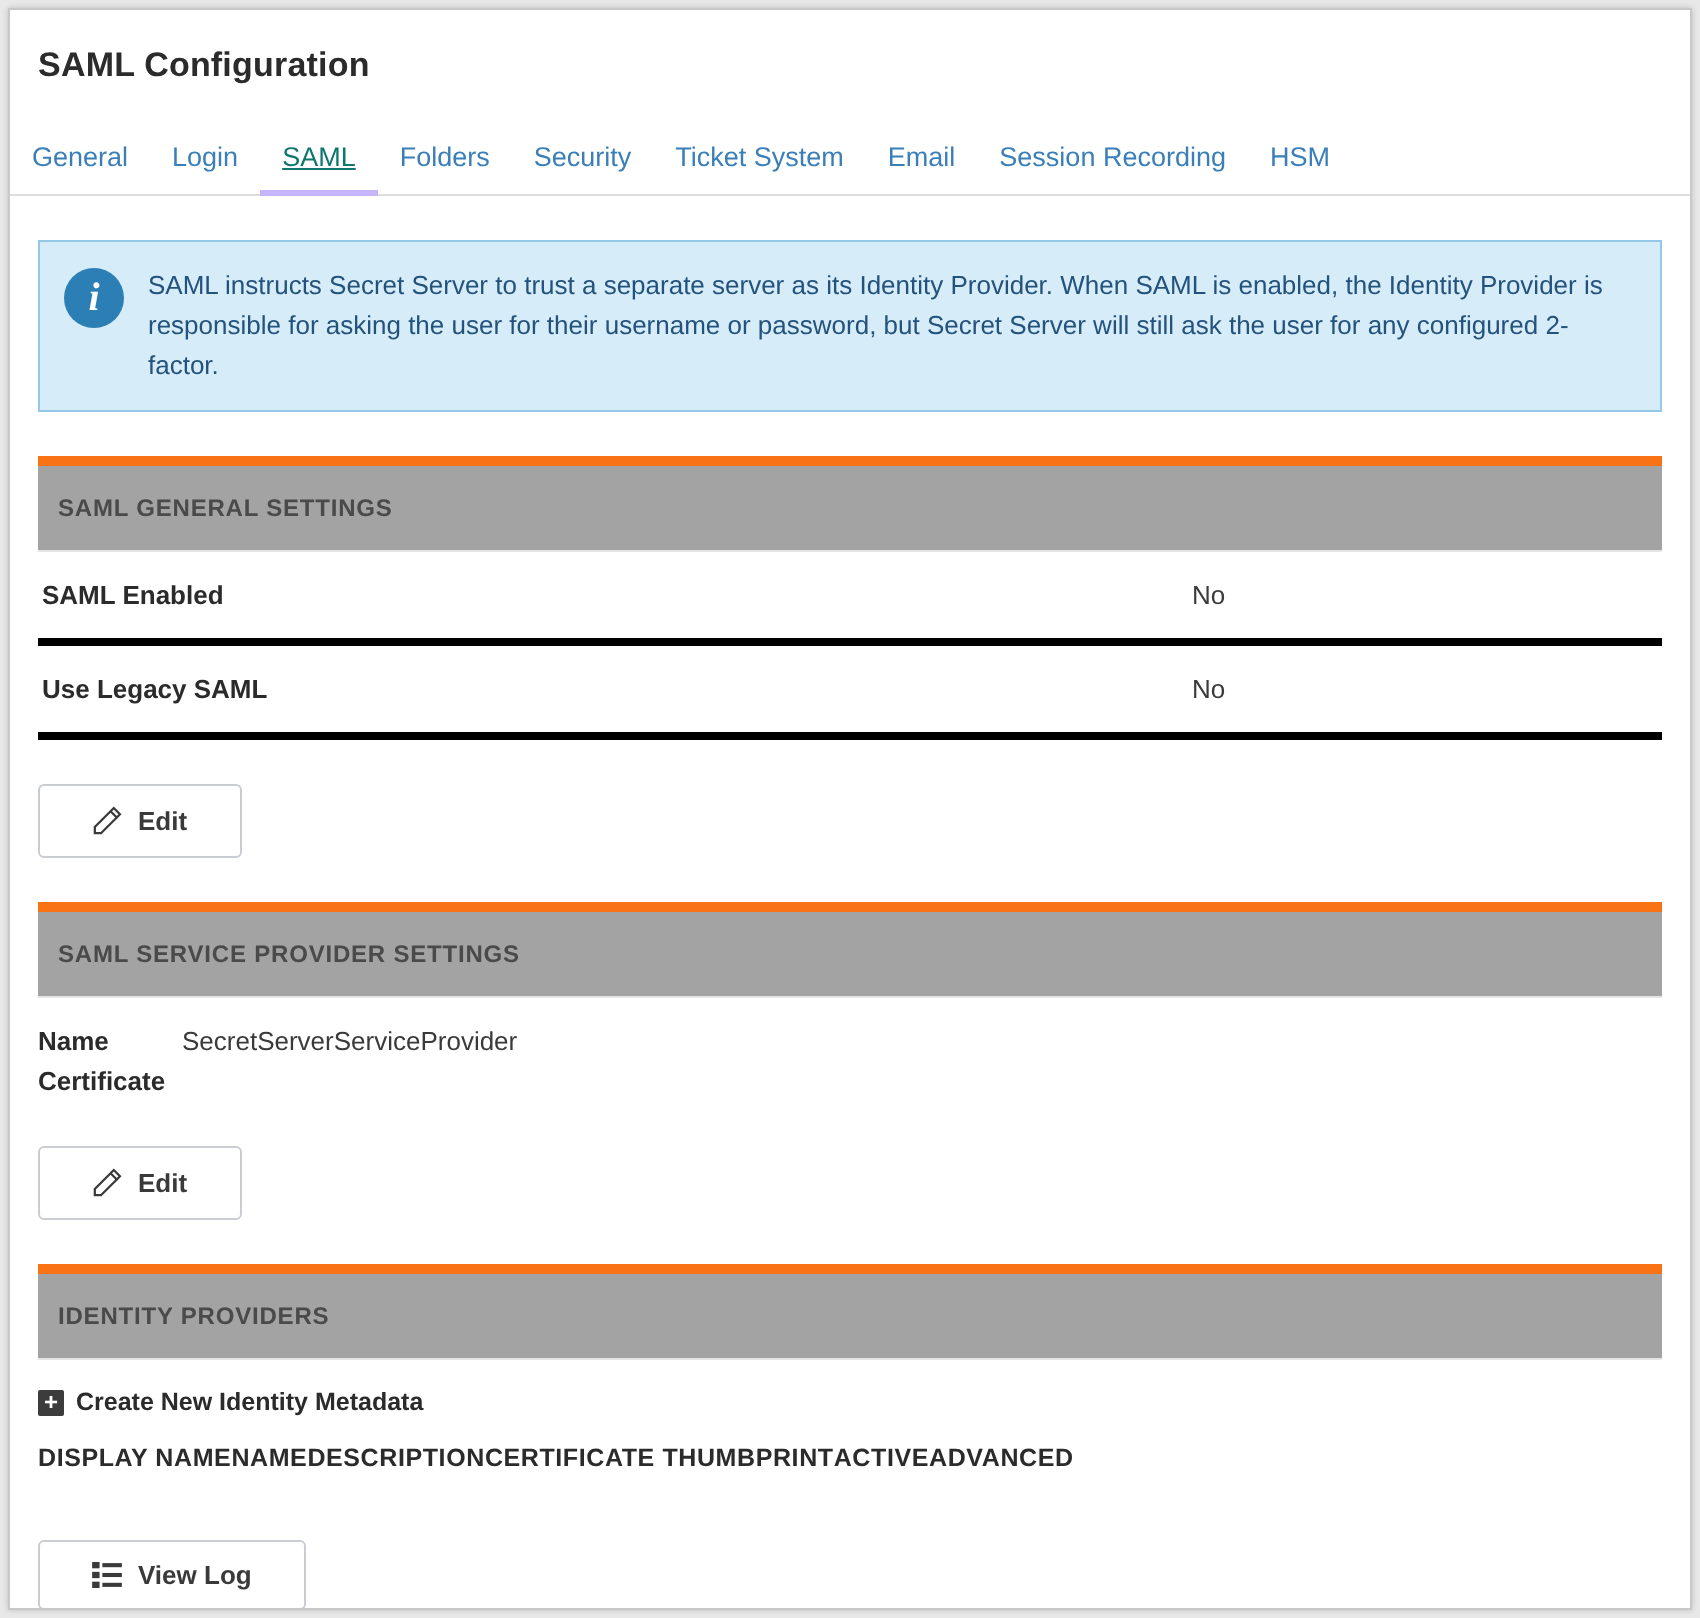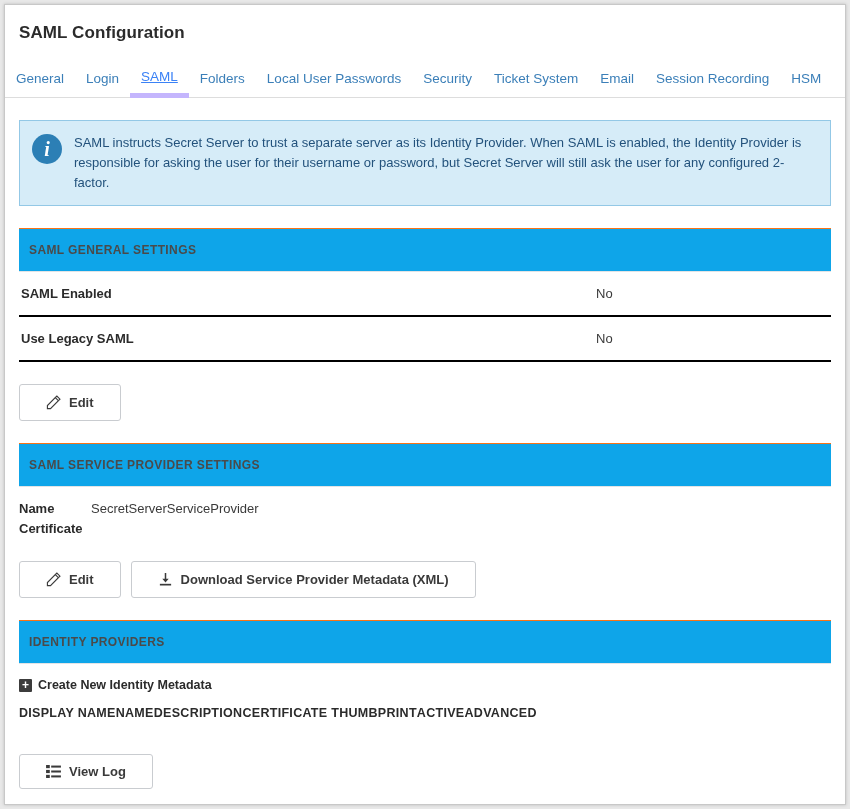--- a/index.html
+++ b/index.html
@@ -50,23 +50,23 @@
     font-size: 13.5px;
     color: #3b7fb8;
     padding: 0 11px 9px 11px;
     cursor: pointer;
     white-space: nowrap;
     position: relative;
     top: 1px;
     border-bottom: 3px solid transparent;
   }
   .tab.active {
-    color: #3b82f6;
+    color: #0f766e;
     font-weight: normal;
-    border-bottom: 5px solid #c4b5fd;
+    border-bottom: 3px solid #c4b5fd;
     text-decoration: underline;
   }
   
   .content {
     padding: 0 14px;
   }
   .info-banner {
     margin-top: 22px;
     background: #d6ecf8;
     border: 1px solid #93c8e6;
@@ -91,34 +91,34 @@
     margin-right: 12px;
     margin-top: 1px;
   }
   .info-text {
     color: #23527c;
     font-size: 13px;
     line-height: 1.55;
     max-width: 735px;
   }
   .section-header {
-    background: #0ea5e9;
-    border-top: 1px solid #f97316;
+    background: #a3a3a3;
+    border-top: 5px solid #f97316;
     border-bottom: 1px solid #e2e4e6;
     font-size: 12px;
     font-weight: bold;
     letter-spacing: 0.4px;
     color: #4a4a4a;
     padding: 14px 0 14px 10px;
     margin-top: 22px;
   }
   .prop-row {
     display: flex;
     align-items: flex-start;
-    border-bottom: 2px solid #000000;
+    border-bottom: 4px solid #000000;
     padding: 14px 0 14px 0;
   }
   .prop-label {
     width: 575px;
     font-weight: bold;
     color: #2b2b2b;
     font-size: 13px;
     padding-left: 2px;
   }
   .prop-value {
@@ -207,21 +207,20 @@
 <div class="page">
   <div class="window">
 
     <div class="page-title">SAML Configuration</div>
 
     <div class="tabs">
       <div class="tab">General</div>
       <div class="tab">Login</div>
       <div class="tab active">SAML</div>
       <div class="tab">Folders</div>
-      <div class="tab">Local User Passwords</div>
       <div class="tab">Security</div>
       <div class="tab">Ticket System</div>
       <div class="tab">Email</div>
       <div class="tab">Session Recording</div>
       <div class="tab">HSM</div>
     </div>
 
     <div class="content">
 
       <div class="info-banner">
@@ -268,29 +267,20 @@
 
       <div class="btn-row">
         <div class="btn">
           <span>
             <svg width="15" height="15" viewBox="0 0 16 16" fill="none" stroke="#3a3a3a" stroke-width="1.2">
               <path d="M1.5 11.2 L1.5 14.5 L4.8 14.5 L13.2 6.1 L9.9 2.8 Z"></path>
               <path d="M9.9 2.8 L11.6 1.1 L14.9 4.4 L13.2 6.1"></path>
             </svg>
           </span>
           <span>Edit</span>
-        </div>
-        <div class="btn">
-          <span>
-            <svg width="15" height="15" viewBox="0 0 16 16" fill="#3a3a3a">
-              <path d="M7.2 1 h1.6 v6.2 h2.6 L8 11.3 L4.6 7.2 h2.6 Z"></path>
-              <rect x="2" y="12.6" width="12" height="1.8"></rect>
-            </svg>
-          </span>
-          <span>Download Service Provider Metadata (XML)</span>
         </div>
       </div>
 
       <div class="section-header">IDENTITY PROVIDERS</div>
 
       <div class="create-link">
         <span class="plus-box">+</span>
         <span>Create New Identity Metadata</span>
       </div>
 

